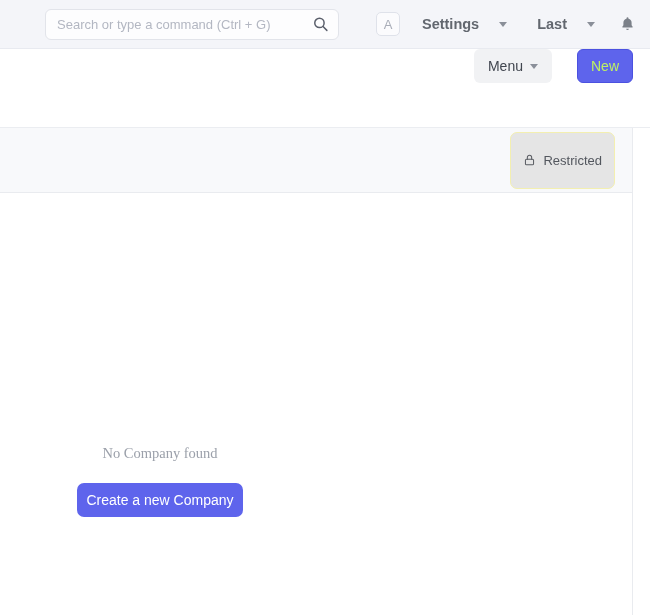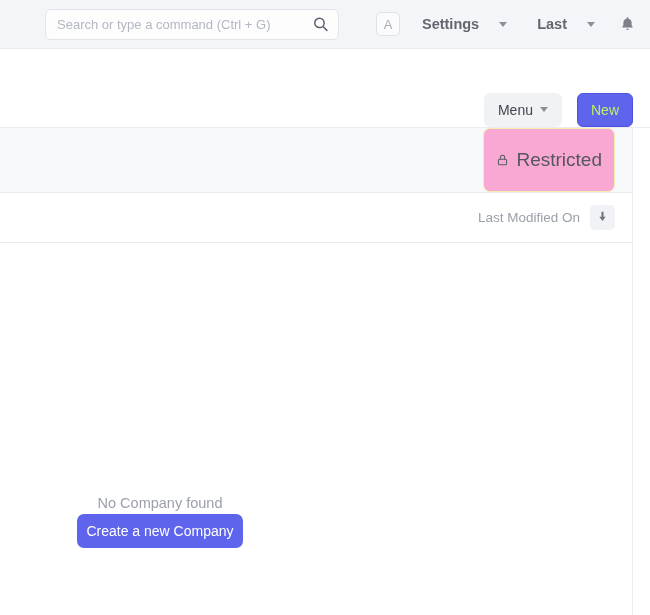--- a/index.html
+++ b/index.html
@@ -78,24 +78,24 @@
     border-right: 4.5px solid transparent;
     border-top: 5px solid #8a8f99;
   }
   .bell { width: 17px; height: 19px; color: #7b8089; display:flex; align-items:center; }
 
   
   .toolbar {
     height: 79px;
     background: #ffffff;
     display: flex;
-    align-items: flex-end;
+    align-items: flex-start;
     justify-content: flex-end;
     padding-right: 17px;
-    gap: 15px;
+    gap: 25px;
     border-bottom: 1px solid #ebedf1;
   }
   .btn {
     font-family: "Liberation Sans", sans-serif;
     font-size: 14px;
     border-radius: 6px;
     border: 1px solid transparent;
     padding: 7px 13px;
     cursor: pointer;
     line-height: 1.3;
@@ -127,24 +127,24 @@
     border-bottom: 1px solid #e9ebef;
     display: flex;
     align-items: center;
     justify-content: flex-end;
     padding-right: 17px;
   }
   .badge-restricted {
     display: inline-flex;
     align-items: center;
     gap: 7px;
-    background: #f9a8d4;
+    background: #e5e5e5;
     border: 1px solid #f3efb0;
     color: #53575e;
-    font-size: 19px;
+    font-size: 13px;
     border-radius: 7px;
     padding: 20px 12px;
   }
   .lock-icon { width: 13px; height: 14px; display:flex; color:#5a5d63; }
 
   .sort-bar {
     height: 50px;
     border-bottom: 1px solid #e9ebef;
     display: flex;
     align-items: center;
@@ -178,21 +178,22 @@
     left: 0;
     top: 252px;
     width: 320px;
     display: flex;
     flex-direction: column;
     align-items: center;
   }
   .empty-text {
     font-size: 14.5px;
     color: #9ba0aa;
-    margin-bottom: 3px;
+    margin-bottom: 21px;
+    font-family: Liberation Serif, serif;
   }
   .btn-create {
     background: #5e64ec;
     color: #ffffff;
     font-size: 14px;
     border: none;
     border-radius: 7px;
     padding: 9px 9px;
     cursor: pointer;
     font-family: "Liberation Sans", sans-serif;
@@ -254,30 +255,20 @@
         <span class="lock-icon">
           <svg viewBox="0 0 24 24" width="13" height="14" fill="none" stroke="currentColor" stroke-width="1.9" stroke-linecap="round" stroke-linejoin="round">
             <rect x="4.5" y="10.5" width="15" height="10.2" rx="2"></rect>
             <path d="M8 10.5V7.2a4 4 0 0 1 8 0v3.3"></path>
           </svg>
         </span>
         <span>Restricted</span>
       </span>
     </div>
 
-    <div class="sort-bar">
-      <span class="sort-label">Last Modified On</span>
-      <button class="sort-btn">
-        <span>
-          <svg viewBox="0 0 24 24" width="13" height="13" fill="currentColor">
-            <path d="M10.1 3.4h3.8v9.1h3.9L12 20.2 6.2 12.5h3.9z"></path>
-          </svg>
-        </span>
-      </button>
-    </div>
 
     <div class="list-body">
       <div class="empty-state">
         <div class="empty-text">No Company found</div>
         <button class="btn-create">Create a new Company</button>
       </div>
     </div>
 
   </div>
 </div>

